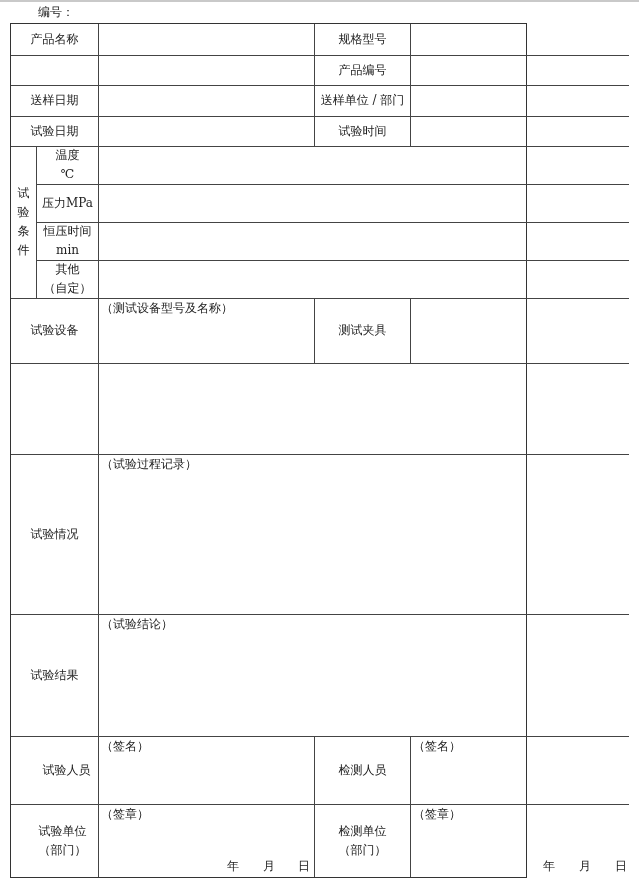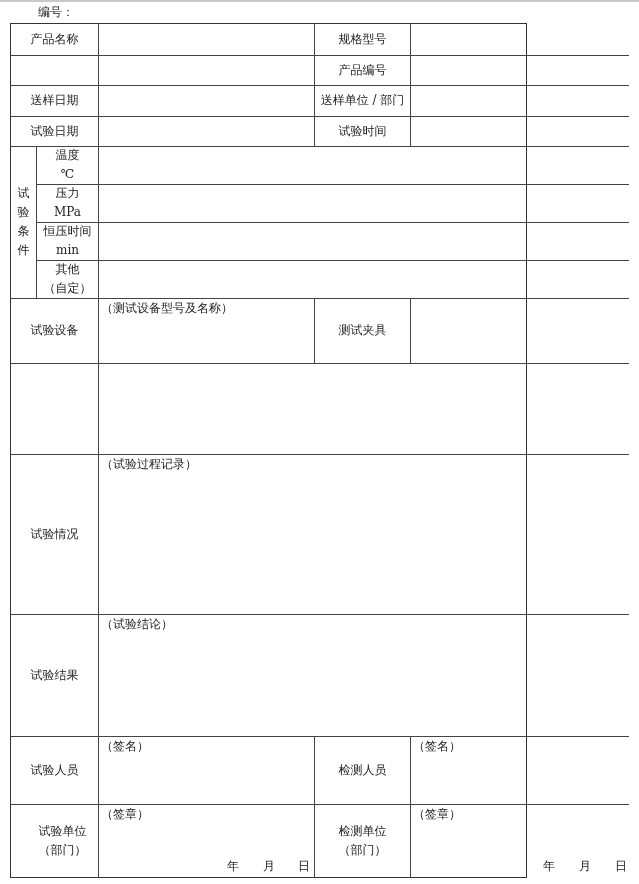--- a/index.html
+++ b/index.html
@@ -73,21 +73,21 @@
     <span>条</span>
     <span>件</span>
   </div>
 
   <div class="cell lbl" style="left:26px;top:122px;width:61px;height:38px;flex-direction:column">
     <span>温度</span>
     <span>℃</span>
   </div>
   <div class="field" style="left:88px;top:122px;width:530px;height:38px"></div>
 
-  <div class="cell lbl" style="left:26px;top:160px;width:61px;height:38px;flex-direction:column">
+  <div class="cell lbl" style="left:26px;top:160px;width:61px;height:38px;flex-direction:row">
     <span>压力</span>
     <span>MPa</span>
   </div>
   <div class="field" style="left:88px;top:160px;width:530px;height:38px"></div>
 
   <div class="cell lbl" style="left:26px;top:198px;width:61px;height:38px;flex-direction:column">
     <span>恒压时间</span>
     <span>min</span>
   </div>
   <div class="field" style="left:88px;top:198px;width:530px;height:38px"></div>
@@ -110,21 +110,21 @@
   <div class="cell lbl" style="left:0;top:430px;width:87px;height:160px">试验情况</div>
   <div class="field" style="left:88px;top:430px;width:530px;height:160px">
     <span class="hint" style="left:2px;top:2px">（试验过程记录）</span>
   </div>
 
   <div class="cell lbl" style="left:0;top:590px;width:87px;height:122px">试验结果</div>
   <div class="field" style="left:88px;top:590px;width:530px;height:122px">
     <span class="hint" style="left:2px;top:2px">（试验结论）</span>
   </div>
 
-  <div class="cell lbl" style="left:0;top:712px;width:87px;height:68px">试验人员</div>
+  <div class="cell lbl" style="left:12px;top:712px;width:87px;height:68px">试验人员</div>
   <div class="field" style="left:88px;top:712px;width:215px;height:68px">
     <span class="hint" style="left:2px;top:2px">（签名）</span>
   </div>
   <div class="cell lbl" style="left:304px;top:712px;width:95px;height:68px">检测人员</div>
   <div class="field" style="left:400px;top:712px;width:218px;height:68px">
     <span class="hint" style="left:2px;top:2px">（签名）</span>
   </div>
 
   <div class="cell lbl" style="left:8px;top:780px;width:87px;height:73px;flex-direction:column">
     <span>试验单位</span>

